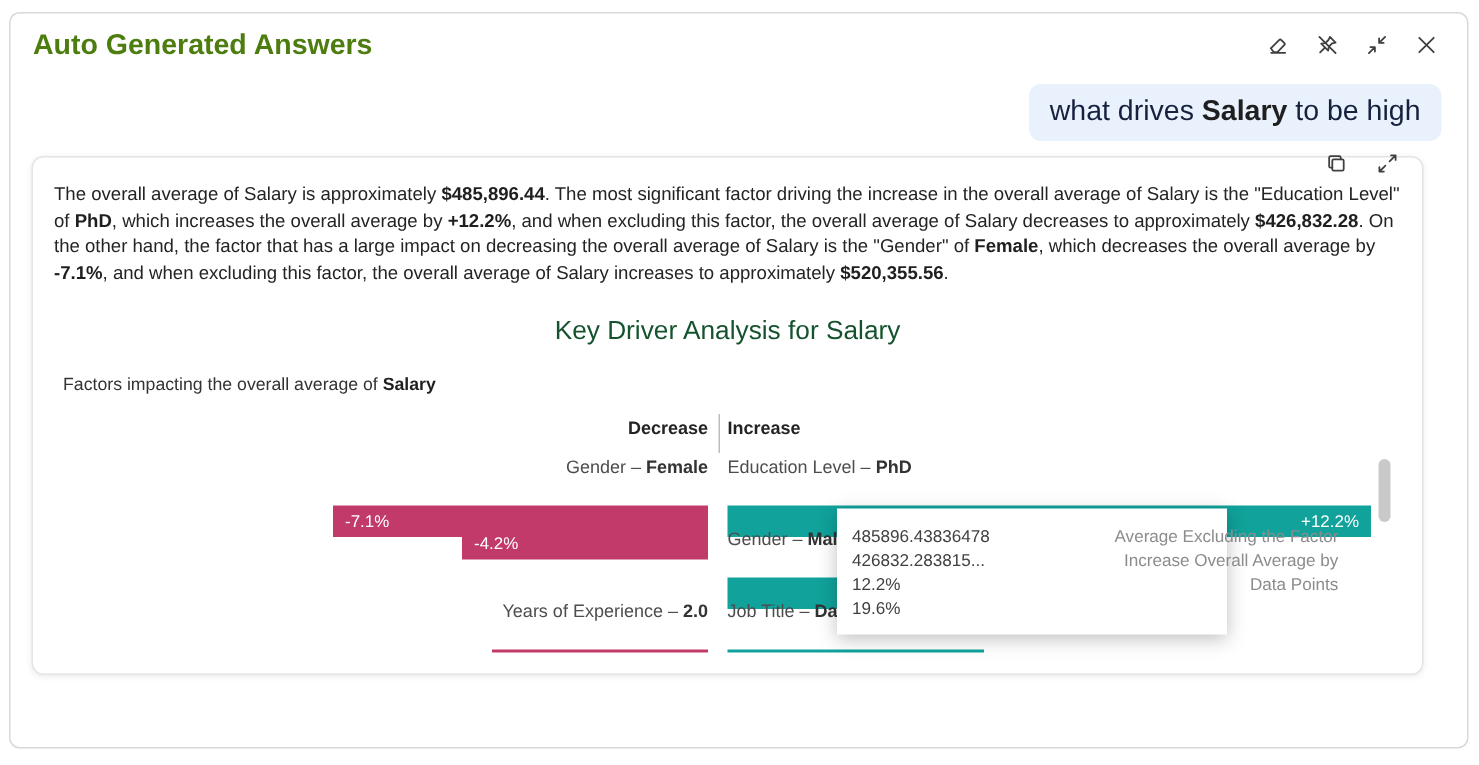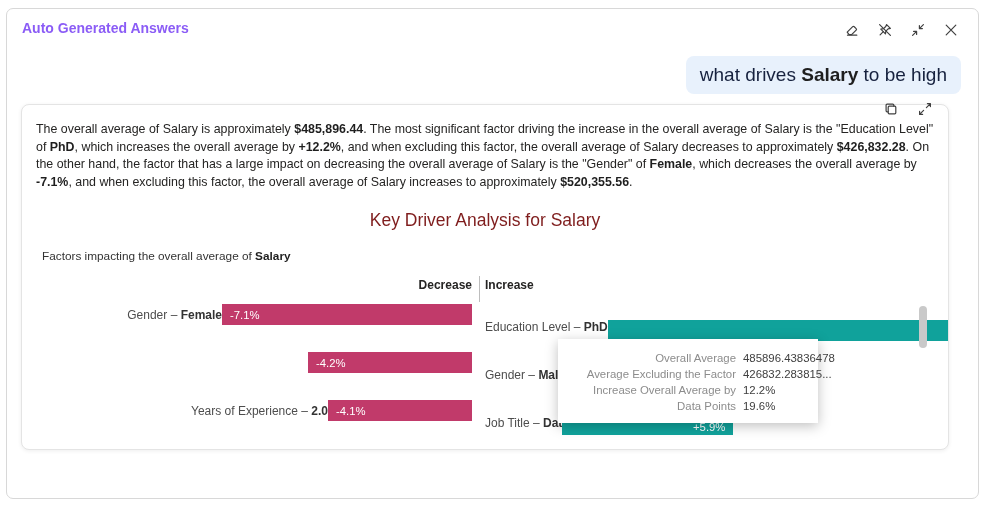--- a/index.html
+++ b/index.html
@@ -3,53 +3,53 @@
 <meta charset="utf-8">
 <style>
   * { box-sizing: border-box; margin: 0; padding: 0; }
   html,body { width: 986px; height: 510px; background:#fff; }
   body { position: relative; overflow: hidden;
          font-family: "Liberation Sans", "DejaVu Sans", sans-serif; color:#252423; }
 
   .panel { position:absolute; left:6px; top:8px; width:973px; height:491px;
            background:#fff; border:1px solid #d8d8d8; border-radius:7px; }
 
-  .panel-title { position:absolute; left:15px; top:11px; font-size:14px; font-weight:bold; color:#8b5cf6; }
+  .panel-title { position:absolute; left:15px; top:11px; font-size:19px; font-weight:bold; color:#4d7c0f; }
 
   .panel-toolbar { position:absolute; right:16px; top:10px; display:flex; gap:11px; align-items:center; }
   .icon-btn { width:22px; height:22px; display:flex; align-items:center; justify-content:center;
               cursor:pointer; border-radius:4px; background:transparent; border:none; }
   .icon-btn svg { stroke:#404040; fill:none; stroke-width:1.2; stroke-linecap:round; stroke-linejoin:round; }
 
   .question-bubble { position:absolute; right:17px; top:47px; background:#e8f1fc; border-radius:8px;
                      padding:8px 14px; font-size:19px; color:#16213e; }
 
   .answer-card { position:absolute; left:14px; top:95px; width:928px; height:346px;
                  background:#fff; border:1px solid #e4e4e4; border-radius:8px;
                  box-shadow:0 1px 4px rgba(0,0,0,.07); }
   .card-toolbar { position:absolute; top:-7px; right:12px; display:flex; gap:12px; background:transparent; }
 
   .answer-paragraph { position:absolute; left:14px; right:14px; top:16px;
                       font-size:12.4px; line-height:17.5px; color:#252423; }
   .answer-paragraph strong, .question-bubble strong, .factor-label strong, .chart-subtitle strong { font-weight:bold; color:#1f1f1f; }
 
   .chart-section { position:absolute; left:0; top:0; width:926px; height:330px; overflow:hidden; }
   .chart-title { position:absolute; left:0; width:100%; top:105px; text-align:center;
-                 font-size:17.5px; color:#7f1d1d; }
+                 font-size:17.5px; color:#14532d; }
   .chart-subtitle { position:absolute; left:20px; top:144px; font-size:11.8px; color:#333; }
 
   .col-header { position:absolute; top:173px; font-size:12px; font-weight:bold; color:#252423; }
   .col-header.decrease { right:476px; }
   .col-header.increase { left:463px; }
   .col-divider { position:absolute; left:457px; top:171px; width:1px; height:26px; background:#bdbdbd; }
 
   .kda-row { position:absolute; left:0; width:100%; }
-  .kda-cell { position:absolute; display:flex; flex-direction:row; }
+  .kda-cell { position:absolute; display:flex; flex-direction:column;gap:16px; }
   .kda-cell.left  { right:476px; align-items:flex-end; }
-  .kda-cell.right { left:463px;  align-items:flex-start;margin-top:16px; }
+  .kda-cell.right { left:463px;  align-items:flex-start; }
   .factor-label { font-size:12px; color:#4d4d4d; margin-bottom:3px; white-space:nowrap; }
   .factor-label strong { color:#333; }
   .bar { height:21px; display:flex; align-items:center; color:#fff; font-size:11.3px; }
   .bar.decrease { justify-content:flex-start; padding-left:8px; }
   .bar.increase { justify-content:flex-end;  padding-right:8px; }
 
   .scroll-thumb { position:absolute; left:897px; top:201px; width:8px; height:42px;
                   border-radius:4px; background:#c9c9c9; }
 
   .kda-tooltip { position:absolute; left:558px; top:339px; width:260px; height:84px;
@@ -167,21 +167,20 @@
             </div>
         </div>
       </div>
 
       <div class="scroll-thumb"></div>
     </div>
   </div>
 </div>
 
 <div class="kda-tooltip">
-  <div class="tt-label">Overall Average</div>
   <div class="tt-value">485896.43836478</div>
   <div class="tt-label">Average Excluding the Factor</div>
   <div class="tt-value">426832.283815...</div>
   <div class="tt-label">Increase Overall Average by</div>
   <div class="tt-value">12.2%</div>
   <div class="tt-label">Data Points</div>
   <div class="tt-value">19.6%</div>
 </div>
 
 </body></html>

